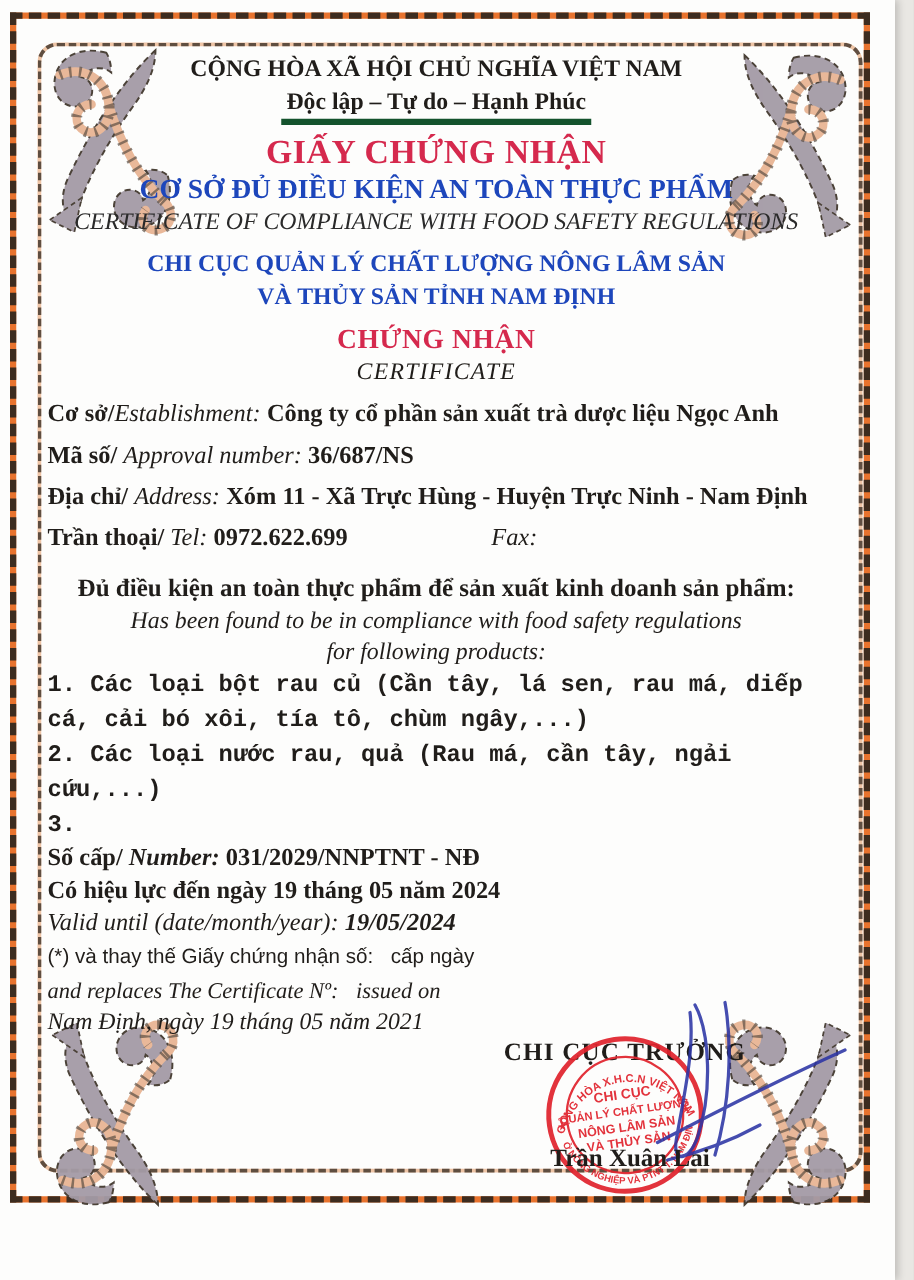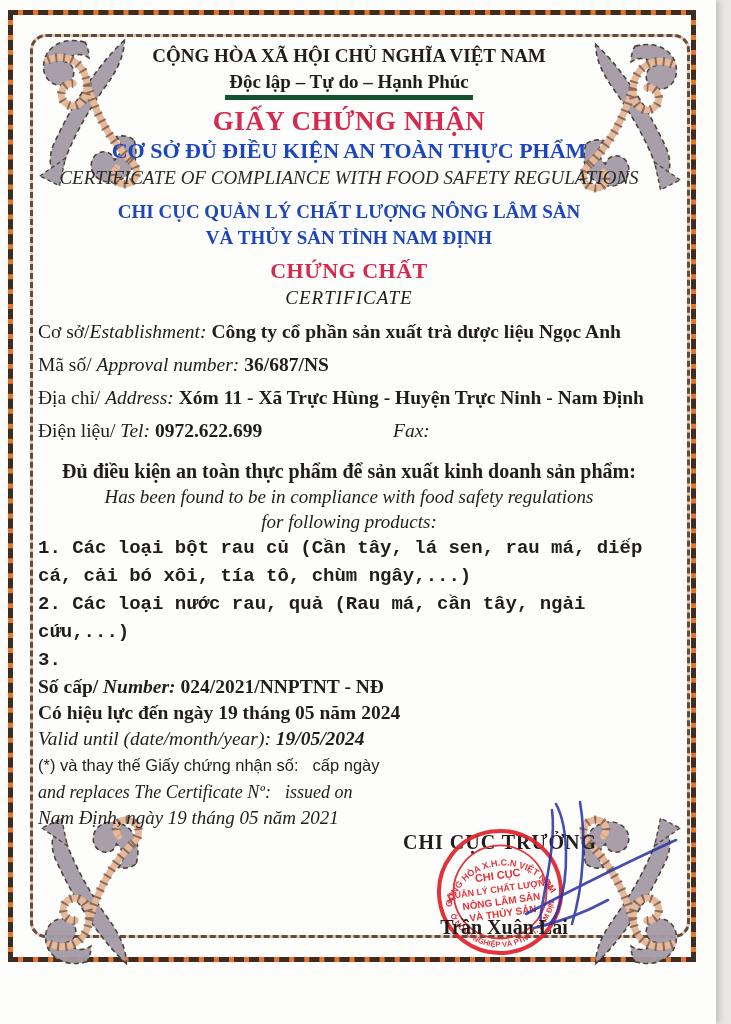--- a/index.html
+++ b/index.html
@@ -28,21 +28,21 @@
   .nat2 span{display:inline-block;border-bottom:5px solid #14532d;padding:0 4px 1px;}
   .titleMain{font-size:27px;font-weight:bold;color:#d5294d;line-height:32px;margin-top:5px;letter-spacing:.5px;}
   .subVi{font-size:22px;font-weight:bold;color:#1d46bb;line-height:28px;}
   .subEn{font-size:19px;font-style:italic;line-height:26px;color:#2a2a2a;}
   .auth{font-size:19px;font-weight:bold;color:#1d46bb;line-height:26px;}
   .auth.first{margin-top:8px;}
   .certVi{font-size:22px;font-weight:bold;color:#d5294d;line-height:28px;margin-top:6px;letter-spacing:.5px;}
   .certEn{font-size:19px;font-style:italic;line-height:26px;letter-spacing:1px;}
   .fields{margin-top:10px;font-size:19.5px;}
   .fieldLine{line-height:22px;margin-bottom:11px;position:relative;}
-  .lblVi{font-weight:normal;}
+  .lblVi{font-weight:bold;}
   .lblEn{font-style:italic;}
   .val{font-weight:bold;margin-left:5px;}
   .faxLbl{position:absolute;left:355px;top:0;font-style:italic;}
   .compVi{font-size:20px;font-weight:bold;line-height:26px;margin-top:16px;}
   .compEn{font-size:19px;font-style:italic;line-height:25px;}
   .prod{font-size:19px;font-weight:bold;line-height:28px;font-family:Liberation Mono, monospace;}
   .issue{font-size:19.5px;}
   .issLine{line-height:26px;}
   .bold{font-weight:bold;}
   .boldIt{font-weight:bold;font-style:italic;}
@@ -104,50 +104,50 @@
 
     <div class="content">
       <p class="nat1 c">CỘNG HÒA XÃ HỘI CHỦ NGHĨA VIỆT NAM</p>
       <p class="nat2 c"><span>Độc lập – Tự do – Hạnh Phúc</span></p>
 
       <p class="titleMain c">GIẤY CHỨNG NHẬN</p>
       <p class="subVi c">CƠ SỞ ĐỦ ĐIỀU KIỆN AN TOÀN THỰC PHẨM</p>
       <p class="subEn c">CERTIFICATE OF COMPLIANCE WITH FOOD SAFETY REGULATIONS</p>
       <p class="auth first c">CHI CỤC QUẢN LÝ CHẤT LƯỢNG NÔNG LÂM SẢN</p>
       <p class="auth c">VÀ THỦY SẢN TỈNH NAM ĐỊNH</p>
-      <p class="certVi c">CHỨNG CHẤT</p>
+      <p class="certVi c">CHỨNG NHẬN</p>
       <p class="certEn c">CERTIFICATE</p>
 
       <div class="fields">
         <p class="fieldLine">
           <span class="lblVi">Cơ sở/</span><span class="lblEn">Establishment:</span><span class="val">Công ty cổ phần sản xuất trà dược liệu Ngọc Anh</span>
         </p>
         <p class="fieldLine">
           <span class="lblVi">Mã số/</span> <span class="lblEn">Approval number:</span><span class="val">36/687/NS</span>
         </p>
         <p class="fieldLine">
           <span class="lblVi">Địa chỉ/</span> <span class="lblEn">Address:</span><span class="val">Xóm 11 - Xã Trực Hùng - Huyện Trực Ninh - Nam Định</span>
         </p>
         <p class="fieldLine">
-          <span class="lblVi">Điện liệu/</span> <span class="lblEn">Tel:</span><span class="val">0972.622.699</span>
+          <span class="lblVi">Trần thoại/</span> <span class="lblEn">Tel:</span><span class="val">0972.622.699</span>
           <span class="faxLbl">Fax:</span>
         </p>
       </div>
 
       <p class="compVi c">Đủ điều kiện an toàn thực phẩm để sản xuất kinh doanh sản phẩm:</p>
       <p class="compEn c">Has been found to be in compliance with food safety regulations</p>
       <p class="compEn c">for following products:</p>
 
       <p class="prod">1. Các loại bột rau củ (Cần tây, lá sen, rau má, diếp cá, cải bó xôi, tía tô, chùm ngây,...)</p>
       <p class="prod">2. Các loại nước rau, quả (Rau má, cần tây, ngải cứu,...)</p>
       <p class="prod">3.</p>
 
       <div class="issue">
         <p class="issLine">
-          <span class="bold">Số cấp/</span> <span class="boldIt">Number:</span><span class="val">024/2021/NNPTNT - NĐ</span>
+          <span class="bold">Số cấp/</span> <span class="boldIt">Number:</span><span class="val">031/2029/NNPTNT - NĐ</span>
         </p>
         <p class="issLine bold">Có hiệu lực đến ngày 19 tháng 05 năm 2024</p>
         <p class="issLine">
           <span class="it">Valid until (date/month/year):</span> <span class="boldIt">19/05/2024</span>
         </p>
         <p class="noteVi">
           <span>(*) và thay thế Giấy chứng nhận số:</span><span class="noteGap"></span><span>cấp ngày</span>
         </p>
         <p class="noteEn">
           <span>and replaces The Certificate Nº:</span><span class="noteGap"></span><span>issued on</span>

